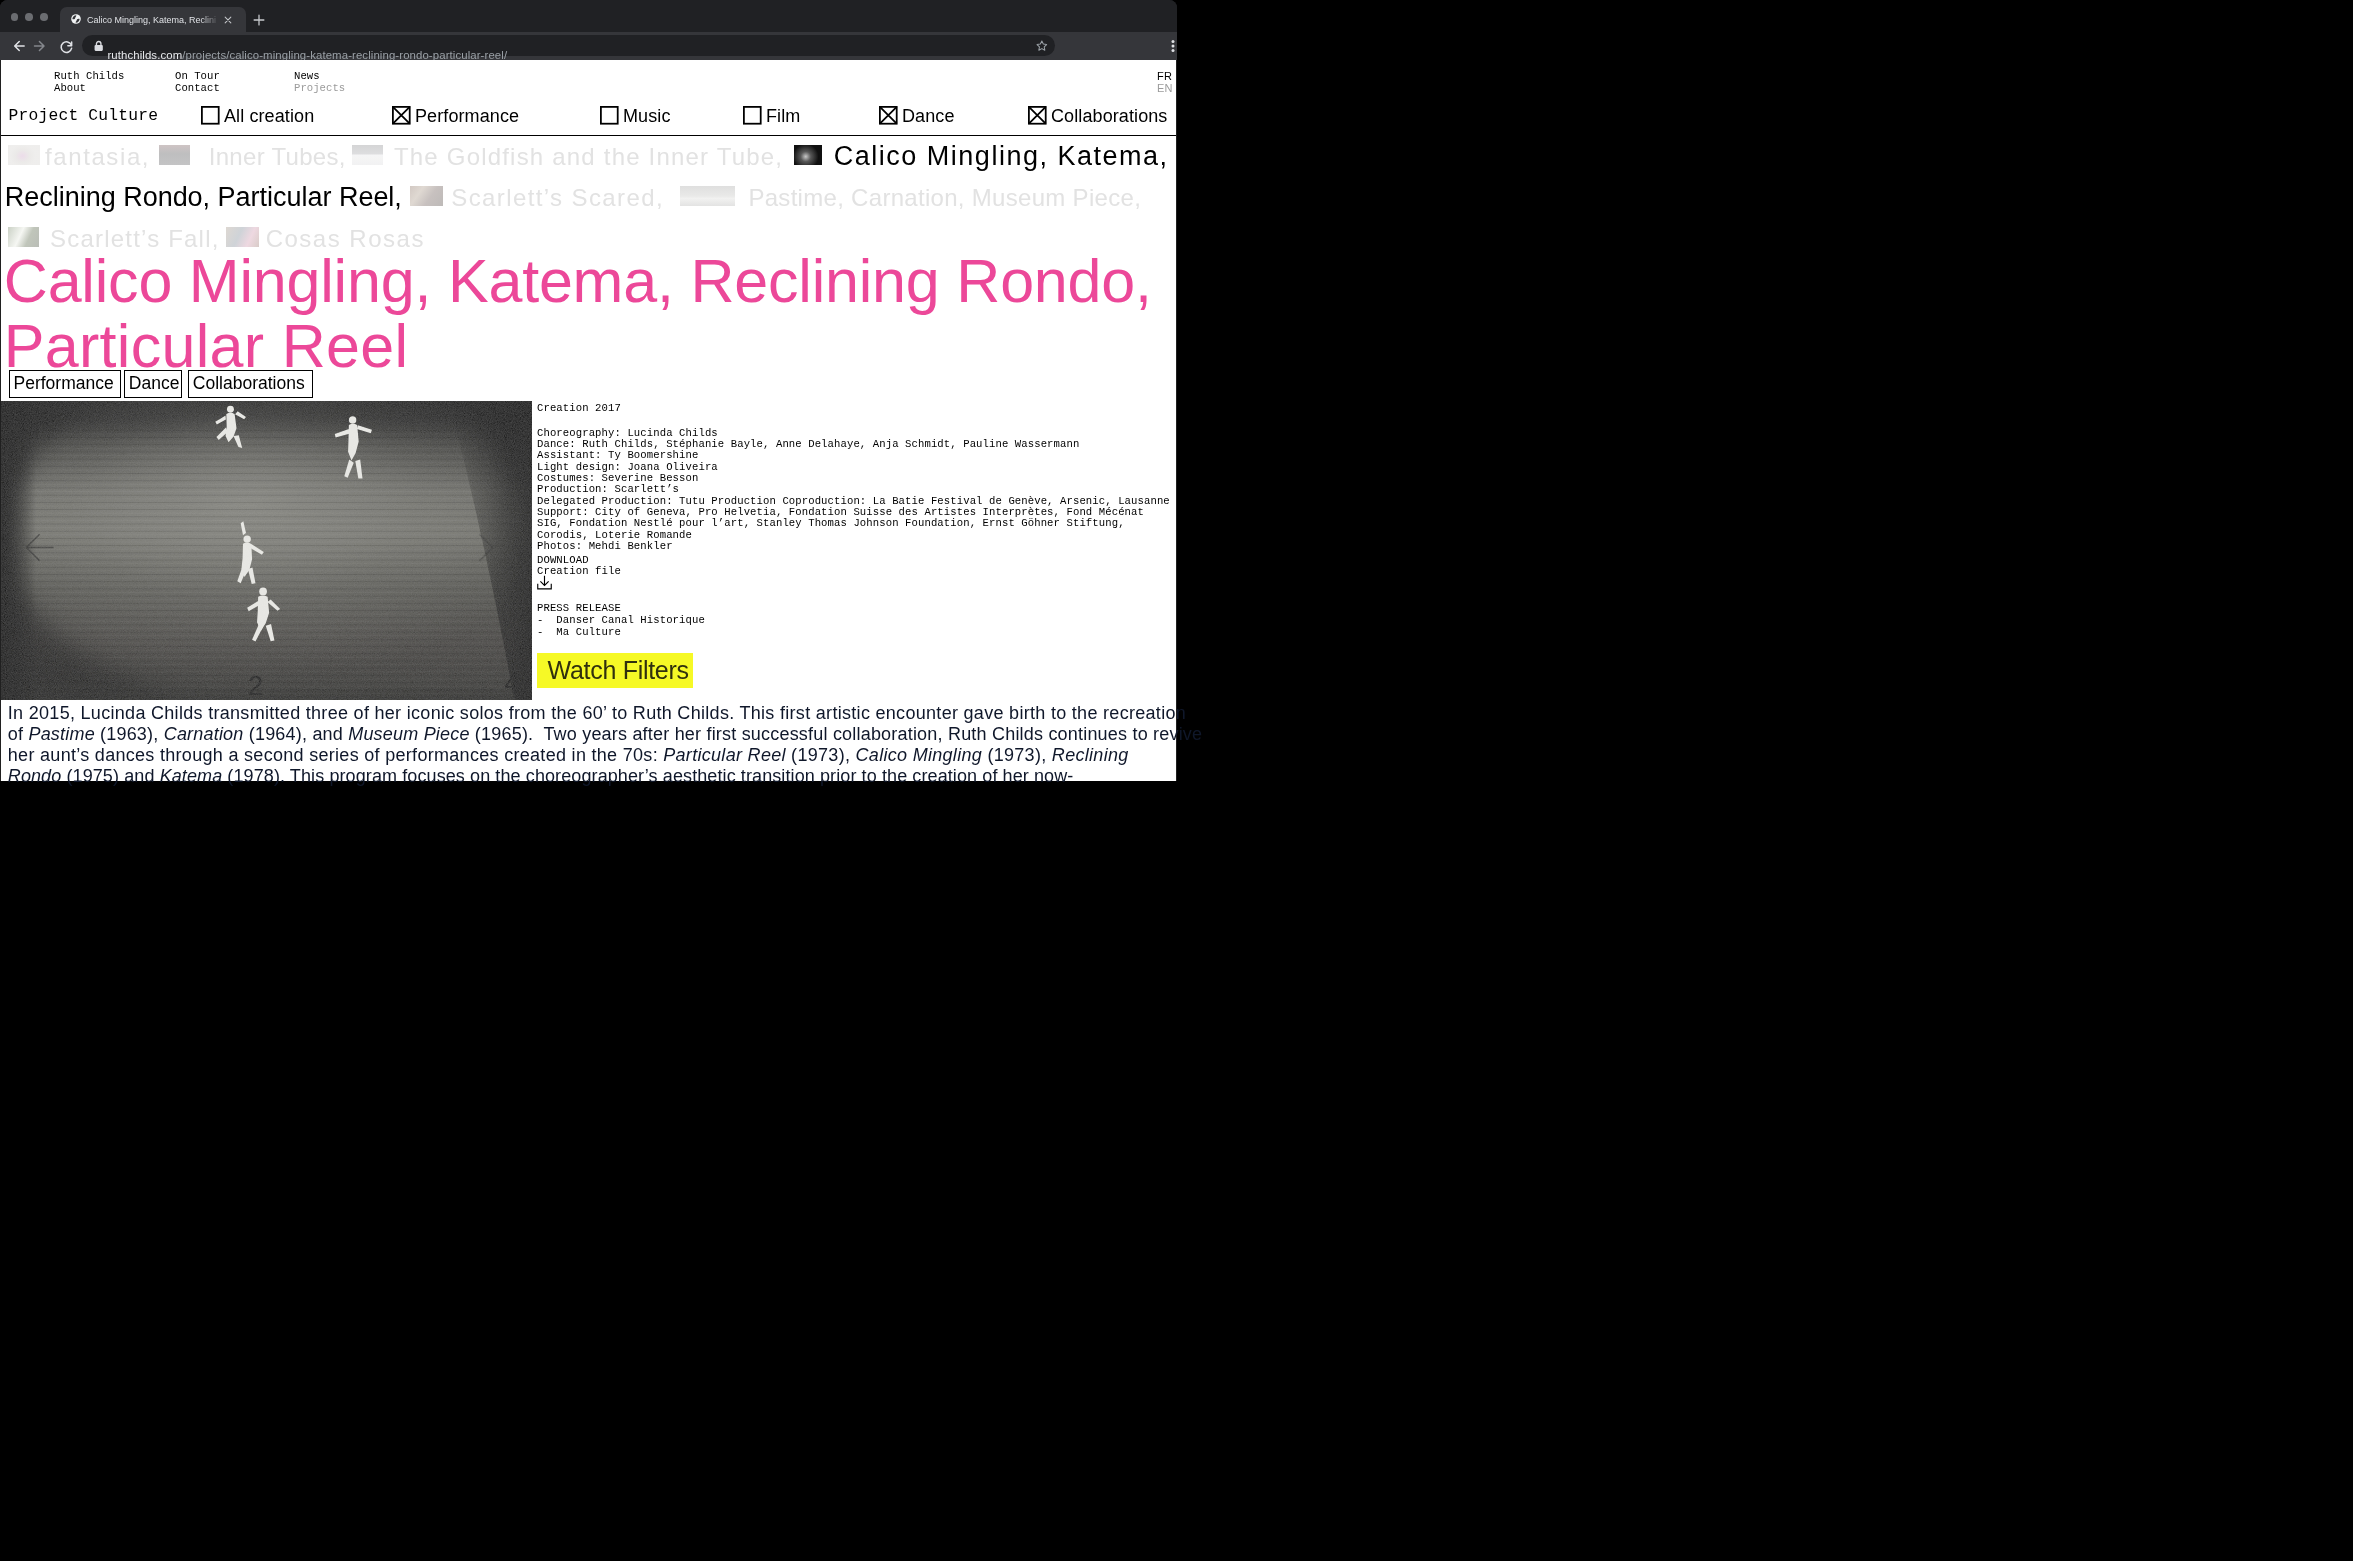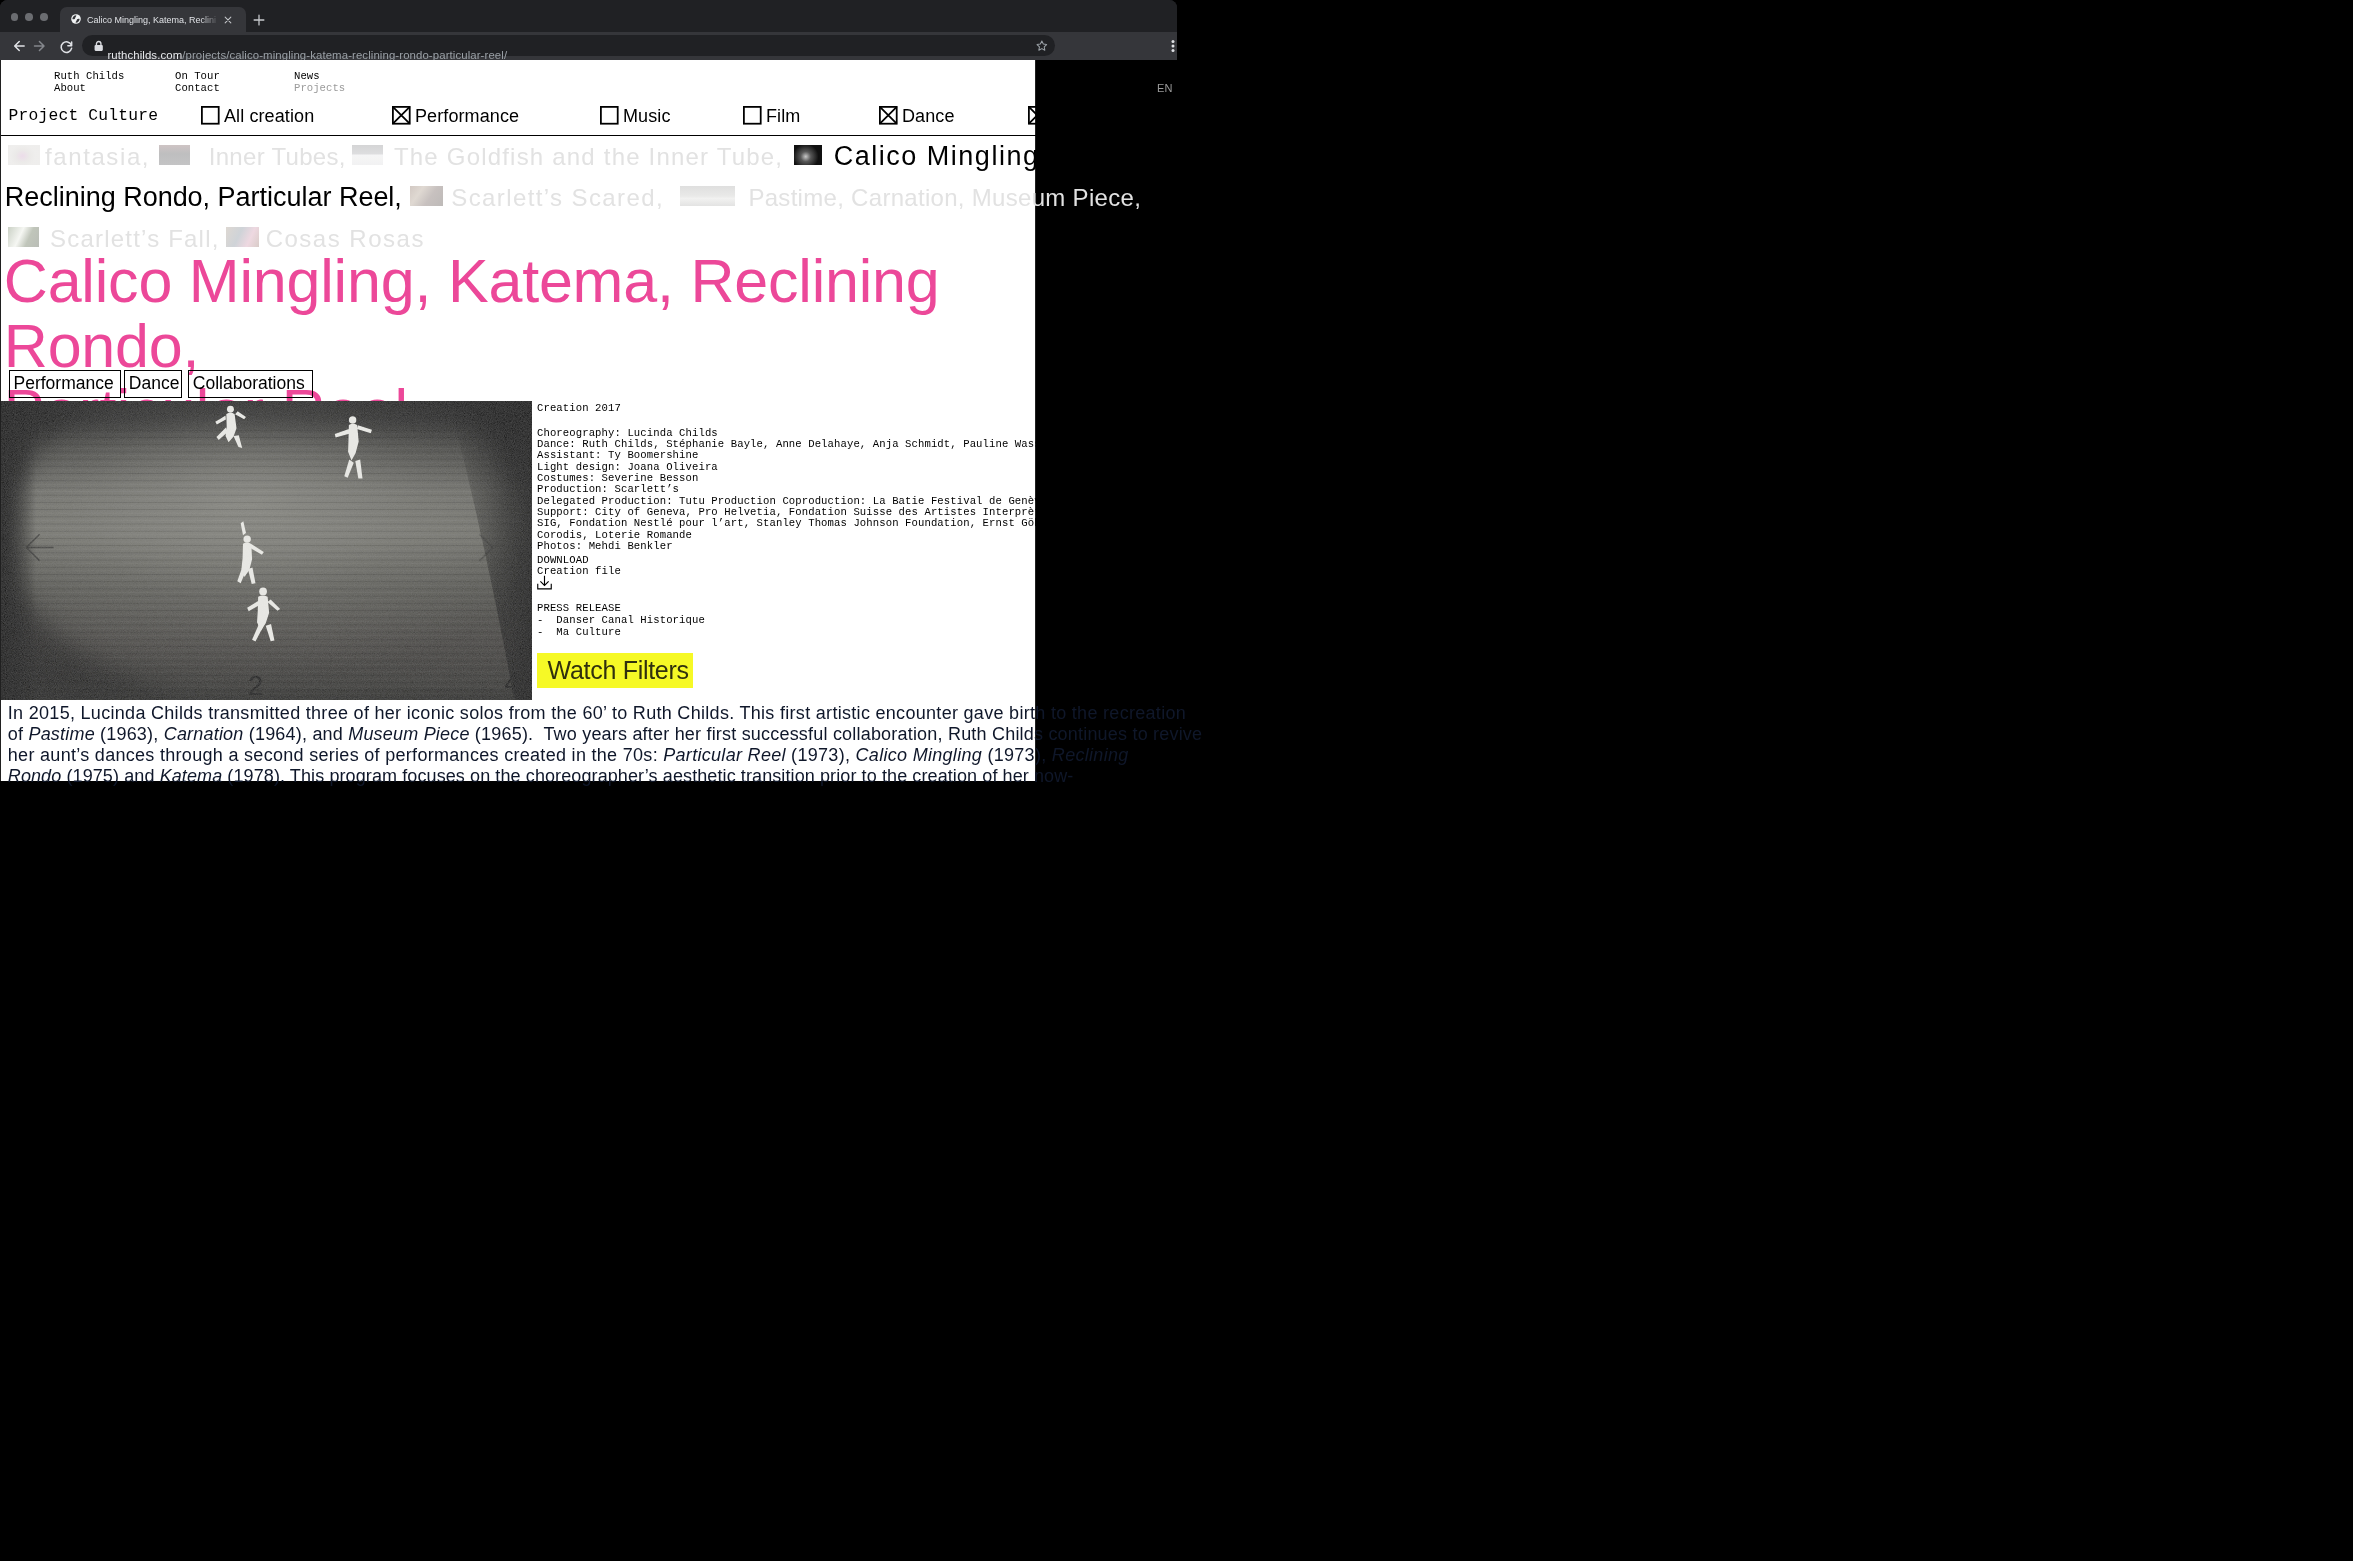--- a/index.html
+++ b/index.html
@@ -13,21 +13,21 @@
   #tab .title { position:absolute; left:27px; top:6.8px; width:137px; height:12px; font-size:9px; line-height:12px; color:#dfe1e5; white-space:nowrap; overflow:hidden; }
   #tab .fade { position:absolute; left:141px; top:6.8px; width:23px; height:12px; background:linear-gradient(90deg, rgba(53,54,58,0), #35363a 80%); }
   #tab .x { position:absolute; left:162px; top:6.8px; width:12px; height:12px; }
   #newtab { position:absolute; left:253px; top:13.7px; width:12px; height:12px; }
   #toolbar { position:absolute; left:0; top:32px; width:1177px; height:28px; background:#35363a; }
   #pill { position:absolute; left:82px; top:3.4px; width:973px; height:21px; background:#202124; border-radius:10.6px; }
   .tbico { position:absolute; top:0; }
   #urltext { position:absolute; left:25.4px; top:3.8px; font-size:11.4px; line-height:13.7px; color:#e8eaed; letter-spacing:0.1px; white-space:nowrap;margin-top:10px; }
   #urltext .dim { color:#9aa0a6; }
   
-  #page { position:absolute; left:0; top:60px; width:1036px; height:721px; background:#fff; border-left:0.8px solid #202020; border-right:1.5px solid #202020; }
+  #page { position:absolute; left:0; top:60px; width:1177px; height:721px; background:#fff; border-left:0.8px solid #202020; border-right:1.5px solid #202020; }
   .mono { font-family:"Liberation Mono", monospace; }
   
   .navcol { position:absolute; top:10px; font-size:10.6px; line-height:12px; letter-spacing:0.04px; color:#000; }
   .gray { color:#9b9b9b; }
   #prfil { position:absolute; left:7.6px; top:48px; font-size:16.3px; line-height:16.7px; letter-spacing:0.2px; color:#000; }
   .fbox { position:absolute; top:46px; width:18.6px; height:18.6px; }
   .flab { position:absolute; top:45px; font-size:18px; line-height:22px; color:#000; letter-spacing:0.1px; }
   #hr1 { position:absolute; left:0; top:75px; width:1175px; height:0.8px; background:#000; }
   
   #plist { position:absolute; left:7.2px; top:76px; width:1169px; color:#e2e2e2; font-size:24px; line-height:41px; letter-spacing:0.1px; white-space:nowrap; }

